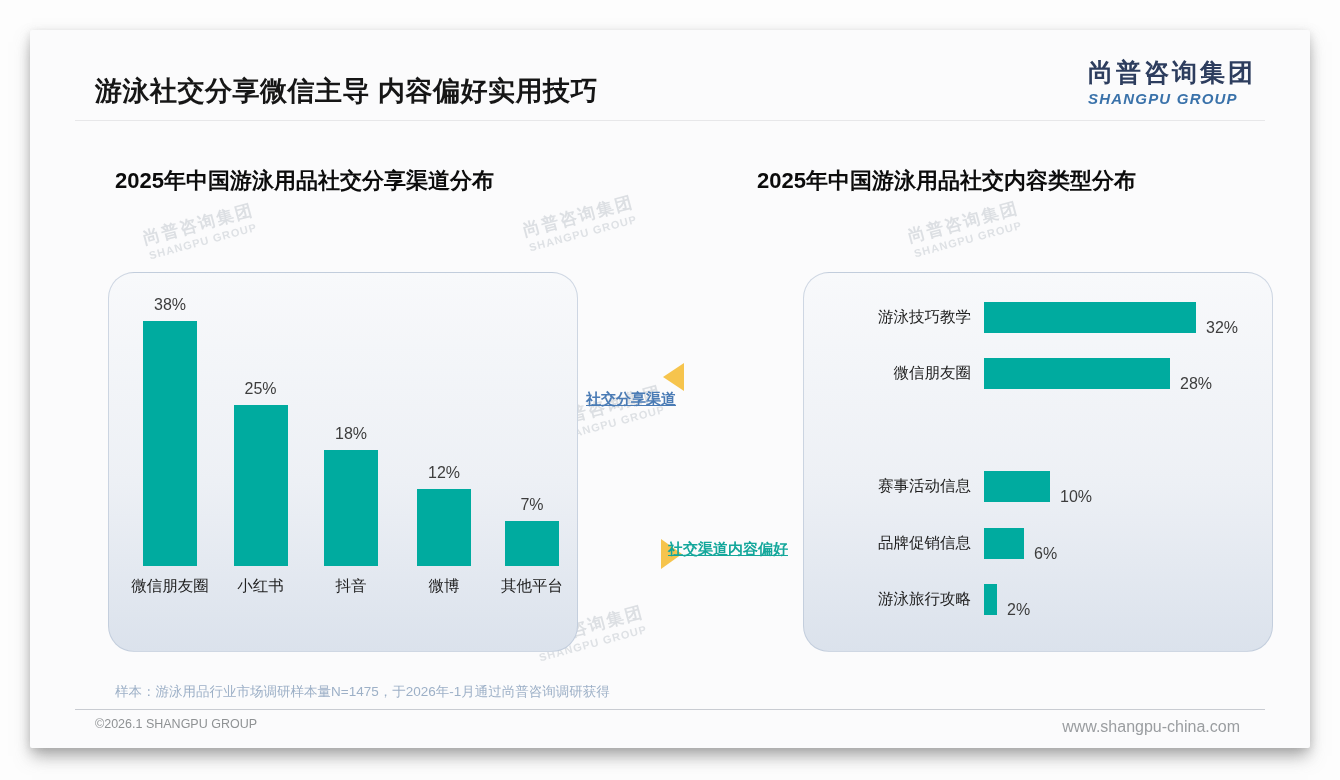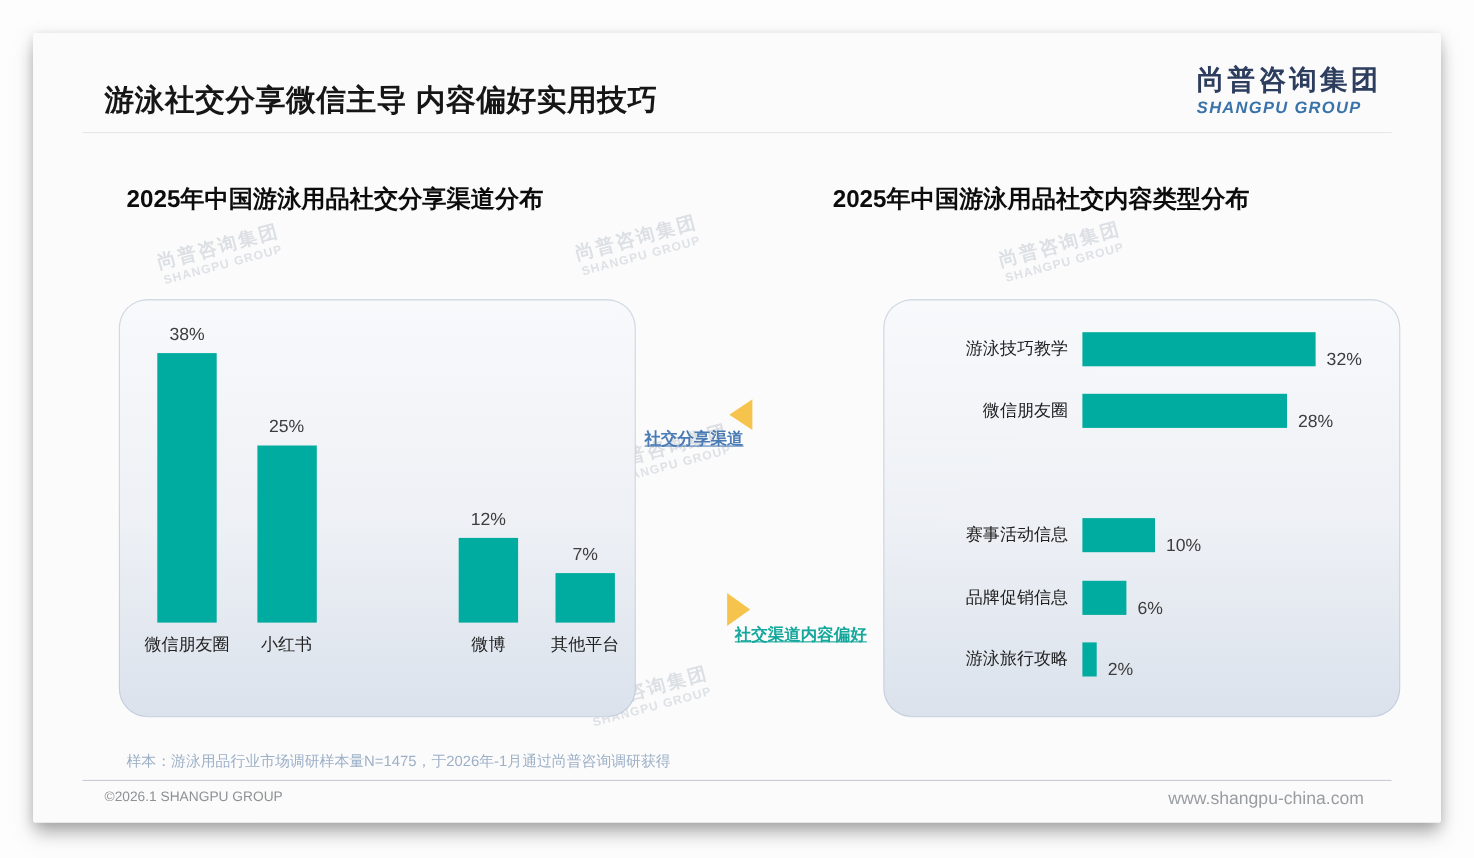--- a/index.html
+++ b/index.html
@@ -41,21 +41,21 @@
   .h-row { position:absolute; left:0; width:100%; height:31px; display:flex; align-items:center; }
   .h-label { width:167px; text-align:right; font-size:15.5px; color:#212121; white-space:nowrap; }
   .h-bar { margin-left:13px; height:31px; }
   .h-val { margin-left:10px; font-size:16px; color:#3d3d3d; white-space:nowrap;margin-top:20px; }
   
   .tri { position:absolute; width:0; height:0; }
   .tri-left  { left:633px; top:333px; border-top:14px solid transparent; border-bottom:14px solid transparent; border-right:21px solid #f6c44d; }
   .tri-right { left:631px; top:509px; border-top:15px solid transparent; border-bottom:15px solid transparent; border-left:21px solid #f6c44d; }
   .anno { position:absolute; font-size:15px; font-weight:bold; white-space:nowrap;text-decoration:underline; }
   .anno-1 { left:556px; top:360px; color:#4a7bb5; }
-  .anno-2 { left:638px; top:538px; color:#14a79b; }
+  .anno-2 { left:638px; top:510px; color:#14a79b; }
   
   .sample-note { position:absolute; left:85px; top:653px; font-size:13.5px; color:#9db0c7; white-space:nowrap; }
   .divider-bottom { position:absolute; left:45px; top:679px; width:1190px; height:1px; background:#c9ccd2; }
   .foot-left  { position:absolute; left:65px;  top:687px; font-size:12.5px; color:#8f9294; white-space:nowrap; }
   .foot-right { position:absolute; right:70px; top:688px; font-size:16px;   color:#9a9da0; white-space:nowrap;margin-left:19px; }
 </style>
 </head>
 <body>
 
 <div class="stage">
@@ -116,20 +116,25 @@
         <div class="v-col" style="left: 16px; width: 90px;">
           <div class="v-val">38%</div>
           <div class="v-bar" style="height: 245px; background: rgb(0, 171, 159);"></div>
           <div class="v-cat">微信朋友圈</div>
         </div>
         <div class="v-col" style="left: 106.5px; width: 90px;">
           <div class="v-val">25%</div>
           <div class="v-bar" style="height: 161px; background: rgb(0, 171, 159);"></div>
           <div class="v-cat">小红书</div>
         </div>
+        <div class="v-col" style="left: 197px; width: 90px;">
+          <div class="v-val">18%</div>
+          <div class="v-bar" style="height: 116px; background: rgb(0, 171, 159);"></div>
+          <div class="v-cat">抖音</div>
+        </div>
         <div class="v-col" style="left: 290px; width: 90px;">
           <div class="v-val">12%</div>
           <div class="v-bar" style="height: 77px; background: rgb(0, 171, 159);"></div>
           <div class="v-cat">微博</div>
         </div>
         <div class="v-col" style="left: 378px; width: 90px;">
           <div class="v-val">7%</div>
           <div class="v-bar" style="height: 45px; background: rgb(0, 171, 159);"></div>
           <div class="v-cat">其他平台</div>
         </div>

